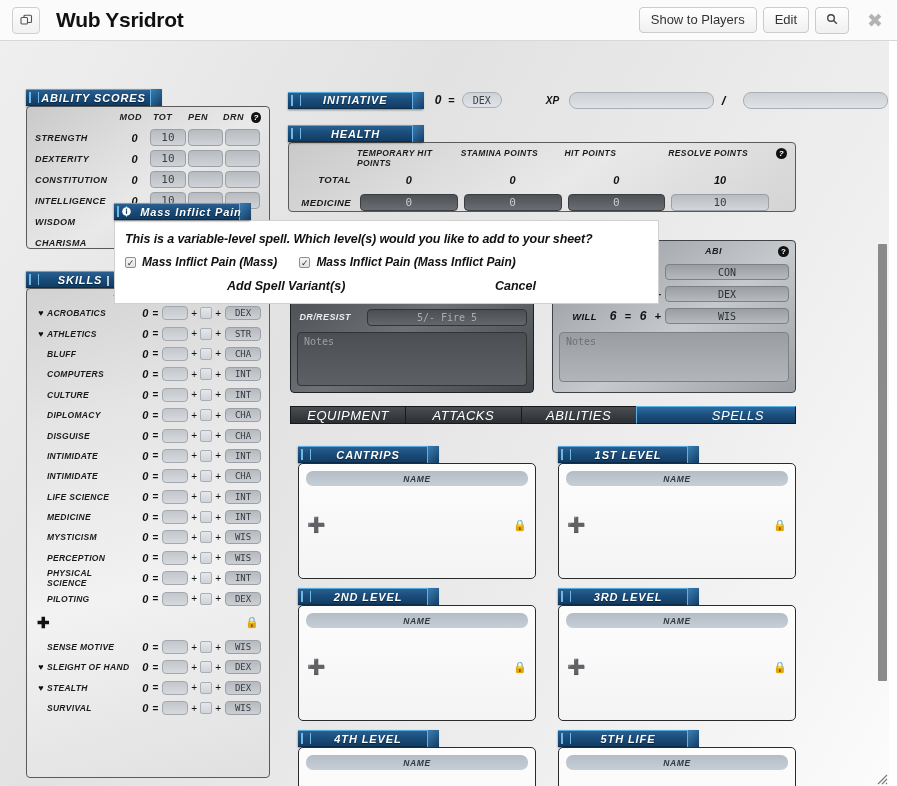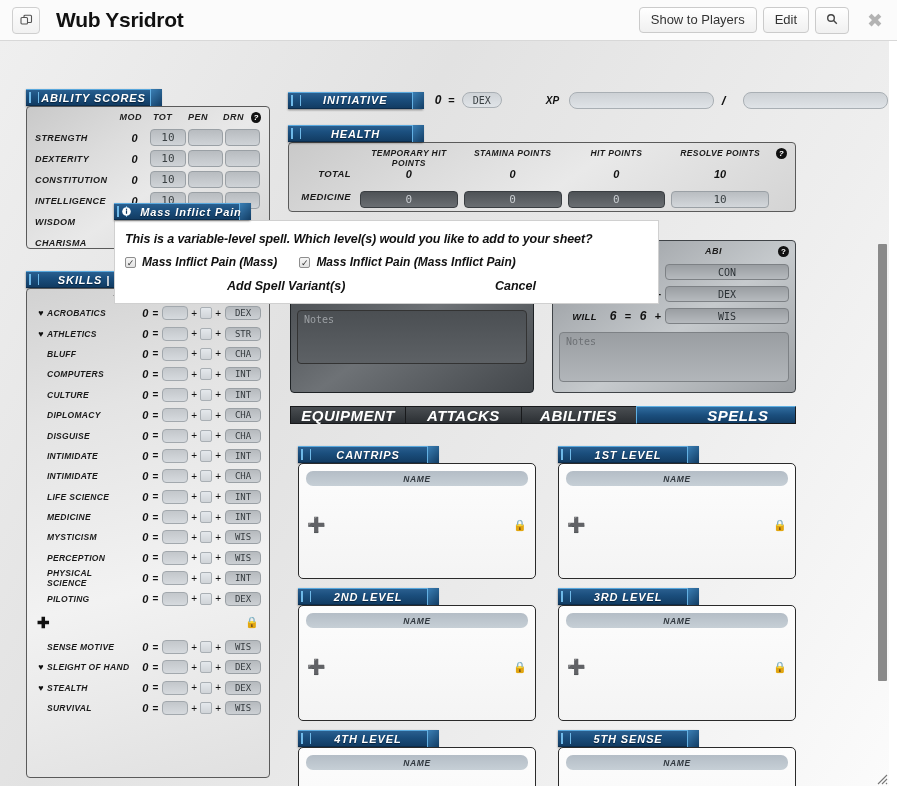--- a/index.html
+++ b/index.html
@@ -151,22 +151,22 @@
             background: linear-gradient(#cdd1d5,#dfe3e7); border: 1px solid #a9afb4; }
   .xp-slash { margin: 0 8px; font-size: 13px; font-style: italic; font-weight: bold; color: #111; }
 
   
   #health { position: absolute; left: 288px; top: 84px; width: 508px; }
   #health .banner { width: 135px; }
   #health .body { height: 70px; padding: 5px 8px 0 6px; }
   .hl-head { display: flex; font-size: 8.5px; font-style: italic; font-weight: bold;
              color: #1a1a1a; letter-spacing: .4px; }
   .hl-head .sp { width: 62px; }
-  .hl-head .c { flex: 1; text-align: center; }
-  .hl-row { display: flex; height: 23px; }
+  .hl-head .c { flex: 1; }
+  .hl-row { display: flex; align-items: center; height: 23px; }
   .hl-row .lb { width: 62px; text-align: right; padding-right: 6px;
                 font-size: 9.5px; font-style: italic; font-weight: bold; color: #1a1a1a; letter-spacing: .4px; }
   .hl-row .c { flex: 1; text-align: center; font-size: 11px; font-weight: bold; font-style: italic; color: #111; }
   .hl-inp { flex: 1; height: 17px; margin: 0 3px; border-radius: 4px;
             background: linear-gradient(#4e5256,#6a6e72); border: 1px solid #3a3e42;
             color: #c9cdd1; font-size: 11px; text-align: center; line-height: 16px;
             font-family: "DejaVu Sans Mono", monospace; }
   .hl-inp.light { background: linear-gradient(#b9bdc1,#d3d7db); border-color:#9aa0a5; color:#3a4043; }
 
   
@@ -216,21 +216,21 @@
   .tab-top span { font-size: 9.5px; font-weight: bold; font-style: italic; color: #fff;
                   letter-spacing: .5px; }
   .tab-row { display: flex; width: 100%; height: 18px; }
   .tab {
     position: relative; flex: 1; height: 18px;
     background: linear-gradient(#4a4e52,#2b2f33);
     border: 1px solid #18191b; border-right: none;
     display: flex; align-items: center; justify-content: center;
   }
   .tab:last-child { border-right: 1px solid #18191b; padding-left: 44px; }
-  .tab span { font-size: 15px; font-weight: bold; font-style: italic; color: #fff; letter-spacing: .5px; }
+  .tab span { font-size: 13px; font-weight: normal; font-style: italic; color: #fff; letter-spacing: .5px; }
   .tab.active {
     background: linear-gradient(#2f6c9f 0%, #1b4f7e 50%, #123c63 100%);
     border-top: 1px solid #5fb0e3; border-left: 1px solid #5fb0e3;
   }
 
   
   .spell-grid { position: absolute; left: 290px; top: 405px; width: 506px; }
   .sp-col { width: 246px; }
   .sp-block { margin-bottom: 9px; padding-left: 8px; }
   .sp-block .banner { width: 140px; }
@@ -625,20 +625,24 @@
         </div>
       </div>
     </div>
 
     <div id="defense" class="panel-dark">
       <div style="height:62px"></div>
       <div class="dk-row">
         <div class="dk-lb">CMD</div>
         <div class="dk-val">18</div>
       </div>
+      <div class="dk-row">
+        <div class="dk-lb">DR/RESIST</div>
+        <div class="dk-inp">5/- Fire 5</div>
+      </div>
       <div class="dk-notes">Notes</div>
     </div>
 
     <div id="saves">
       <div class="sv-head">
         <div style="width:90px"></div>
         <div class="abi">ABI</div>
         <div class="help-dot">?</div>
       </div>
       <div class="sv-row">
@@ -741,21 +745,21 @@
               <div class="sp-body">
                 <div class="sp-namebar">NAME</div>
                 <div class="sp-foot">
                   <div class="plus">➕</div>
                   <div class="lock">🔒</div>
                 </div>
               </div>
             </div>
             <div class="sp-block">
               <div class="banner">
-                <span>5TH SENSE</span>
+                <span>5TH LIFE</span>
               </div>
               <div class="sp-body">
                 <div class="sp-namebar">NAME</div>
               </div>
             </div>
           </div>
       </div>
     </div>
 
     <div id="vscroll"></div>

